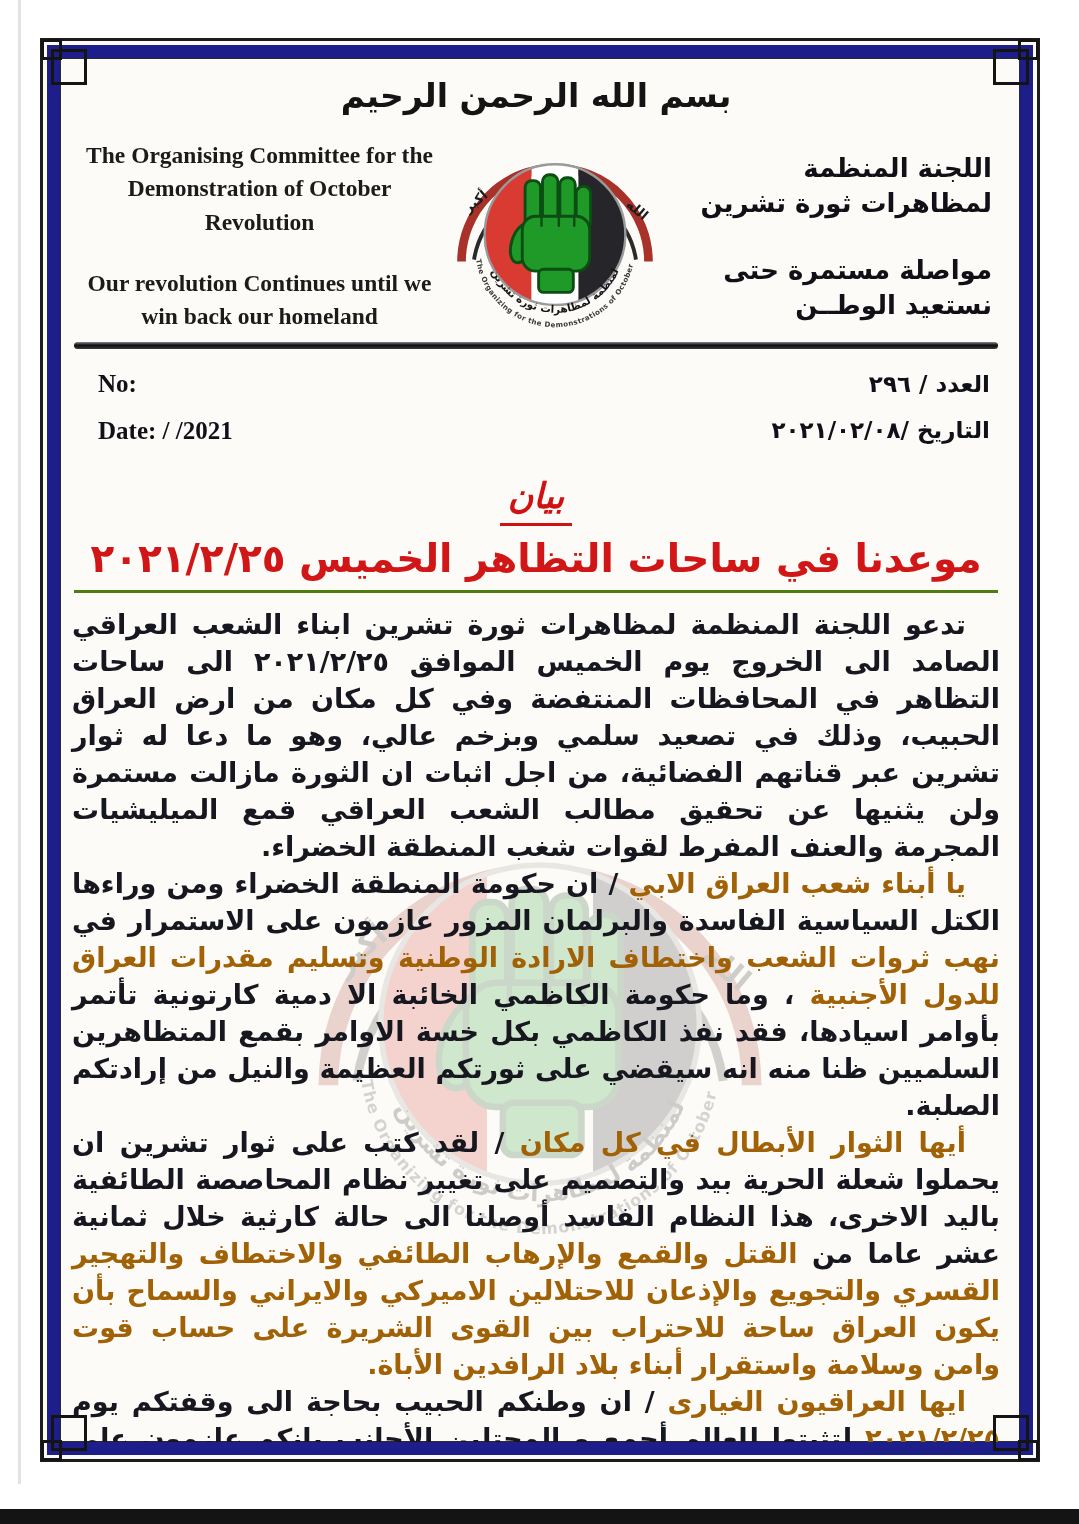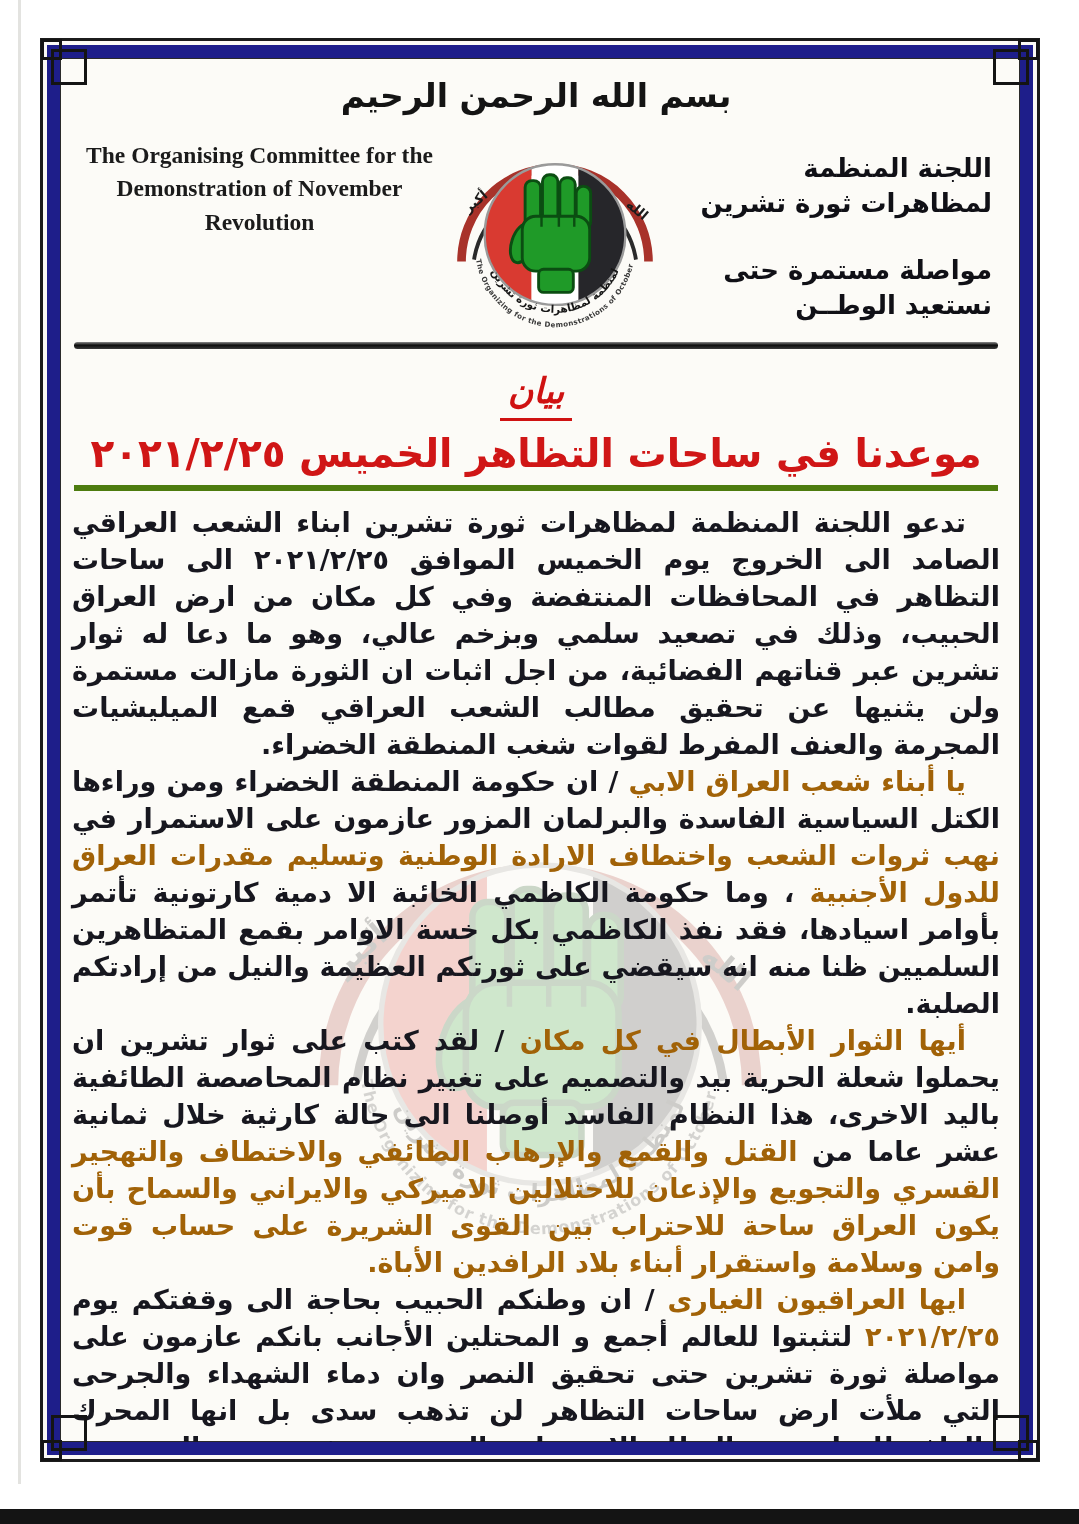--- a/index.html
+++ b/index.html
@@ -54,21 +54,21 @@
         padding:12px 10px 0 26px;}
   .meta-en{font-family:"Liberation Serif","DejaVu Serif",serif;font-weight:bold;
            font-size:25px;color:#101018;line-height:1.85;}
   .meta-ar{text-align:right;direction:rtl;font-weight:bold;font-size:23px;
            color:#101018;line-height:2.0;}
 
   
   .title-wrap{text-align:center;margin-top:22px;}
   .title{display:inline-block;color:#cf1212;font-size:35px;font-weight:bold;
          border-bottom:3px solid #cf1212;padding:0 8px 7px;font-style:italic;}
-  .subtitle-wrap{text-align:center;margin:10px 2px 0;border-bottom:6px solid #4d7c0f;
+  .subtitle-wrap{text-align:center;margin:10px 2px 0;border-bottom:3px solid #4d7c0f;
                  padding-bottom:9px;}
   .subtitle{color:#d01616;font-size:39px;font-weight:bold;}
 
   
   .body-text{margin-top:14px;font-size:27px;font-weight:bold;text-align:justify;
              line-height:1.37;color:#17171f;}
   .body-text p{margin:0;text-indent:34px;}
   .body-text .red{color:#a16207;}
 </style>
 </head>
@@ -125,21 +125,22 @@
     </text>
   </svg>
         </div>
 
       <div class="content layer">
 
         <div class="bismillah">بسم الله الرحمن الرحيم</div>
 
         <div class="header-row">
           <div class="h-en">
-            <div>The Organising Committee for the Demonstration of November Revolution</div>
+            <div>The Organising Committee for the Demonstration of October Revolution</div>
+            <div class="slogan">Our revolution Continues until we win back our homeland</div>
           </div>
           <div class="h-logo" id="logo-slot">
   <svg viewBox="0 0 220 234" xmlns="http://www.w3.org/2000/svg">
     <defs>
                   <clipPath id="hclip">
                     <circle cx="110" cy="122" r="73"></circle>
                   </clipPath>
                 </defs>
     <path d="M 13 150 A 97 97 0 0 1 207 150" fill="none" stroke="#a8322a" stroke-width="9"></path>
     <path d="M 26 148 A 85 85 0 0 1 194 148" fill="none" stroke="#2a2a2a" stroke-width="4"></path>
@@ -172,20 +173,30 @@
   </svg>
             </div>
           <div class="h-ar">
             <div>اللجنة المنظمة لمظاهرات ثورة تشرين</div>
             <div class="line2">مواصلة مستمرة حتى نستعيد الوطــن</div>
           </div>
         </div>
 
         <div class="divider"></div>
 
+        <div class="meta">
+          <div class="meta-en">
+            <div>No:</div>
+            <div>Date:  /  /2021</div>
+          </div>
+          <div class="meta-ar">
+            <div>العدد / ٢٩٦</div>
+            <div>التاريخ /٢٠٢١/٠٢/٠٨</div>
+          </div>
+        </div>
 
         <div class="title-wrap">
           <span class="title">بيان</span>
         </div>
 
         <div class="subtitle-wrap">
           <span class="subtitle">موعدنا في ساحات التظاهر الخميس ٢٠٢١/٢/٢٥</span>
         </div>
 
         <div class="body-text" id="body-slot">

